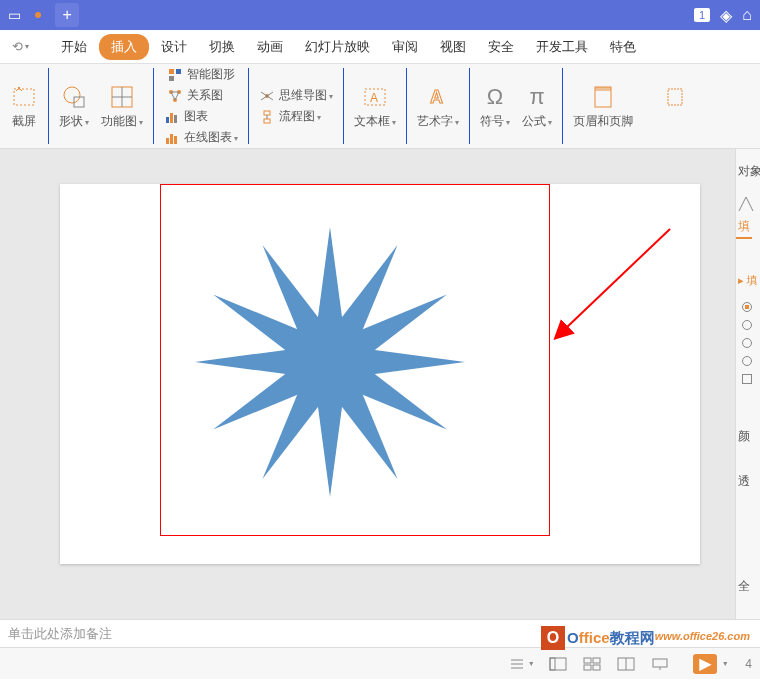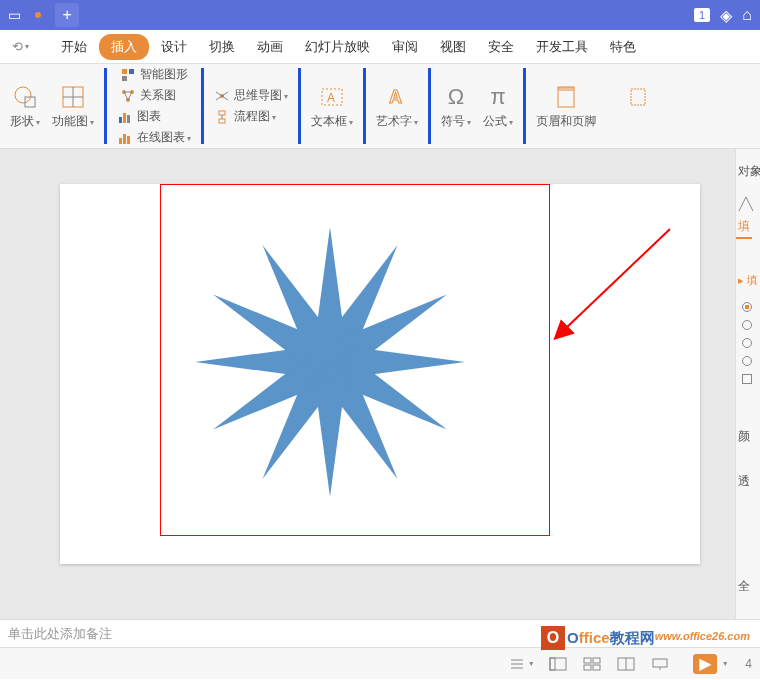--- a/index.html
+++ b/index.html
@@ -11,21 +11,21 @@
     .plus-tab { width: 24px; height: 24px; background: #6c7de0; border-radius: 3px; display: flex; align-items: center; justify-content: center; color: #fff; font-size: 16px; margin-left: 8px; }
     .titlebar-right { margin-left: auto; display: flex; gap: 10px; align-items: center; color: #fff; }
     .badge-1 { background: #fff; color: #5b6fd8; font-size: 11px; padding: 1px 5px; border-radius: 2px; }
     
     .menubar { height: 34px; background: #fff; border-bottom: 1px solid #e0e0e0; display: flex; align-items: center; padding: 0 4px; gap: 2px; }
     .undo-btn { display: flex; align-items: center; padding: 2px 8px; color: #888; font-size: 13px; cursor: pointer; }
     .menu-item { padding: 4px 10px; font-size: 13px; color: #333; cursor: pointer; border-radius: 3px; text-align: center; }
     .menu-item.active { background: #e88c3a; color: #fff; border-radius: 12px; padding: 4px 12px; }
     
     .ribbon { height: 85px; background: #f7f7f7; border-bottom: 1px solid #ddd; display: flex; align-items: stretch; padding: 4px 0; }
-    .ribbon-group { display: flex; flex-direction: column; align-items: center; justify-content: center; padding: 0 6px; border-right: 3px solid #1d4ed8; }
+    .ribbon-group { display: flex; flex-direction: column; align-items: center; justify-content: center; padding: 0 6px; border-right: 1px solid #1d4ed8; }
     .ribbon-group:last-child { border-right: none; }
     .ribbon-btn { display: flex; flex-direction: column; align-items: center; gap: 2px; font-size: 12px; color: #555; cursor: pointer; padding: 2px 4px; }
     .ribbon-icon-lg { width: 28px; height: 28px; display: flex; align-items: center; justify-content: center; }
     .ribbon-col { display: flex; flex-direction: column; gap: 4px; padding: 2px 4px; }
     .ribbon-row { display: flex; align-items: center; gap: 4px; font-size: 12px; color: #555; cursor: pointer; }
     .ribbon-sm-icon { width: 16px; height: 16px; display: inline-flex; align-items: center; justify-content: center; }
     .dropdown-arrow { font-size: 8px; color: #888; margin-left: 2px; }
     
     .workspace { position: relative; height: 470px; background: #e8e8e8; display: flex; }
     .canvas-area { flex: 1; position: relative; padding: 20px; }
@@ -86,20 +86,31 @@
   <div class="menu-item">动画</div>
   <div class="menu-item">幻灯片放映</div>
   <div class="menu-item">审阅</div>
   <div class="menu-item">视图</div>
   <div class="menu-item">安全</div>
   <div class="menu-item">开发工具</div>
   <div class="menu-item">特色</div>
 </div>
 
 <div class="ribbon">
+  <div class="ribbon-group">
+    <div class="ribbon-btn">
+      <span class="ribbon-icon-lg">
+        <svg width="28" height="28" viewBox="0 0 28 28">
+            <rect x="4" y="6" width="20" height="16" fill="none" stroke="#e88c3a" stroke-dasharray="2,2"></rect>
+            <path d="M8 4 L12 8 M10 4 L6 8" stroke="#e88c3a" fill="none"></path>
+          </svg>
+      </span>
+      <span>截屏</span>
+    </div>
+  </div>
 
   <div class="ribbon-group">
     <div style="display:flex;gap:4px;">
       <div class="ribbon-btn">
         <span class="ribbon-icon-lg">
           <svg width="28" height="28" viewBox="0 0 28 28">
               <circle cx="12" cy="12" r="8" fill="none" stroke="#e88c3a"></circle>
               <rect x="14" y="14" width="10" height="10" fill="none" stroke="#888"></rect>
             </svg>
         </span>

